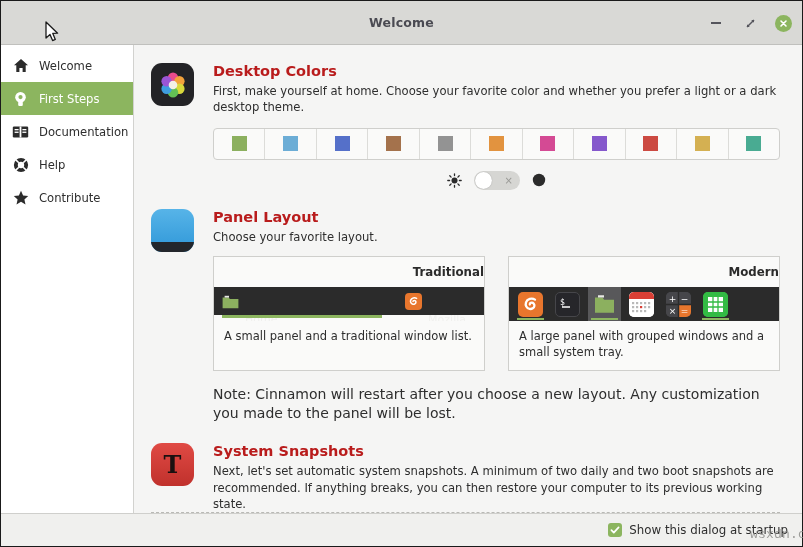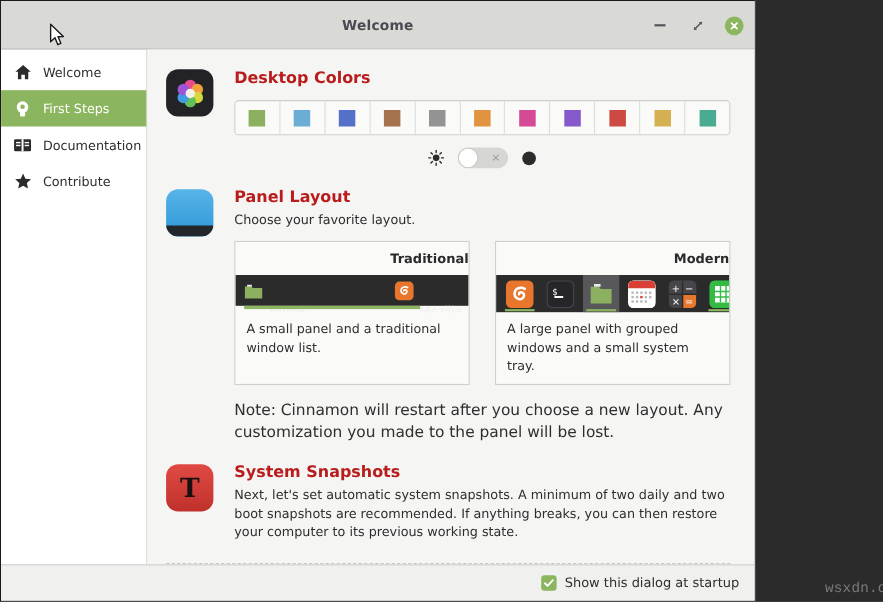--- a/index.html
+++ b/index.html
@@ -4,21 +4,21 @@
 <style>
   * { box-sizing: border-box; margin: 0; padding: 0; }
   html, body {
     width: 803px; height: 547px;
     font-family: "DejaVu Sans", "Liberation Sans", sans-serif;
     background: #2b2b2b;
     overflow: hidden;
   }
   .window {
     position: absolute; left: 0; top: 0;
-    width: 687px; height: 547px;
+    width: 803px; height: 547px;
     background: #f5f5f4;
     display: flex; flex-direction: column;
     border: 1px solid #1a1a1a;
   }
   
   .titlebar {
     height: 44px; min-height: 44px;
     background: #d9d9d6;
     border-bottom: 1px solid #c0c0bd;
     position: relative;
@@ -265,20 +265,30 @@
             <rect x="7.6" y="1.5" width="1.8" height="11" fill="#ffffff"></rect>
             <rect x="2.6" y="4" width="4" height="1.3" fill="#ffffff"></rect>
             <rect x="2.6" y="6.6" width="4" height="1.3" fill="#ffffff"></rect>
             <rect x="10.4" y="4" width="4" height="1.3" fill="#ffffff"></rect>
             <rect x="10.4" y="6.6" width="4" height="1.3" fill="#ffffff"></rect>
           </svg>
         </span>
         <span>Documentation</span>
       </div>
 
+      <div class="nav-item">
+        <span class="nav-ico">
+          <svg width="16" height="16" viewBox="0 0 16 16">
+            <circle cx="8" cy="8" r="7.1" fill="#2b2b2b"></circle>
+            <circle cx="8" cy="8" r="3.2" fill="#ffffff"></circle>
+            <path d="M2.6 2.6 L5.8 5.8 M13.4 2.6 L10.2 5.8 M2.6 13.4 L5.8 10.2 M13.4 13.4 L10.2 10.2" stroke="#ffffff" stroke-width="1.5"></path>
+          </svg>
+        </span>
+        <span>Help</span>
+      </div>
 
       <div class="nav-item">
         <span class="nav-ico">
           <svg width="16" height="16" viewBox="0 0 16 16">
             <path d="M8 0.8 L10.1 5.5 L15.2 6 L11.4 9.4 L12.5 14.4 L8 11.8 L3.5 14.4 L4.6 9.4 L0.8 6 L5.9 5.5 Z" fill="#2b2b2b"></path>
           </svg>
         </span>
         <span>Contribute</span>
       </div>
 
@@ -297,20 +307,21 @@
                 <circle cx="0" cy="7.4" r="5.2" fill="#63c155"></circle>
                 <circle cx="-6.4" cy="3.7" r="5.2" fill="#3f9ee0"></circle>
                 <circle cx="-6.4" cy="-3.7" r="5.2" fill="#9b55d6"></circle>
                 <circle cx="0" cy="0" r="4.3" fill="#f4f0e8"></circle>
               </g>
             </svg>
           </div>
         </div>
         <div class="sec-body">
           <div class="sec-title">Desktop Colors</div>
+          <div class="sec-desc">First, make yourself at home. Choose your favorite color and whether you prefer a light or a dark desktop theme.</div>
 
           <div class="swatch-row">
             <div class="swatch">
                 <span style="background:#8cb05f"></span>
               </div>
             <div class="swatch">
                 <span style="background:#6cadd6"></span>
               </div>
             <div class="swatch">
                 <span style="background:#5570c9"></span>
@@ -382,21 +393,21 @@
                   <div class="winbtn">
                     <span class="folder-ico">
                       <svg width="17" height="14" viewBox="0 0 17 14">
                         <path d="M0.6 2.4 h6 l1.3 1.5 h8.5 v9.4 h-15.8 z" fill="#8cb05f"></path>
                         <path d="M2.6 0.8 h4.4 v1.8 h-4.4 z" fill="#e8e8e4"></path>
                       </svg>
                     </span>
                     <span class="label">Home</span>
                   </div>
                   <div class="spacer"></div>
-                  <div class="winbtn" style="padding-right:6px;">
+                  <div class="winbtn" style="padding-right:18px;">
                     <span class="firefox-ico">
                       <svg width="13" height="13" viewBox="0 0 13 13">
                         <circle cx="6.5" cy="6.5" r="5.6" fill="#e8762d"></circle>
                         <path d="M9.6 3.4 C7.6 2.2 4.6 2.9 3.7 5.1 C3 6.8 4 8.8 5.9 9.2 C7.3 9.5 8.7 8.6 8.9 7.3 C9 6.3 8.3 5.4 7.3 5.4 C6.6 5.4 6 5.9 6 6.5" fill="none" stroke="#ffffff" stroke-width="1.5" stroke-linecap="round"></path>
                       </svg>
                     </span>
                     <span class="label">Mozilla</span>
                   </div>
                   <div class="trad-underline"></div>
                 </div>

